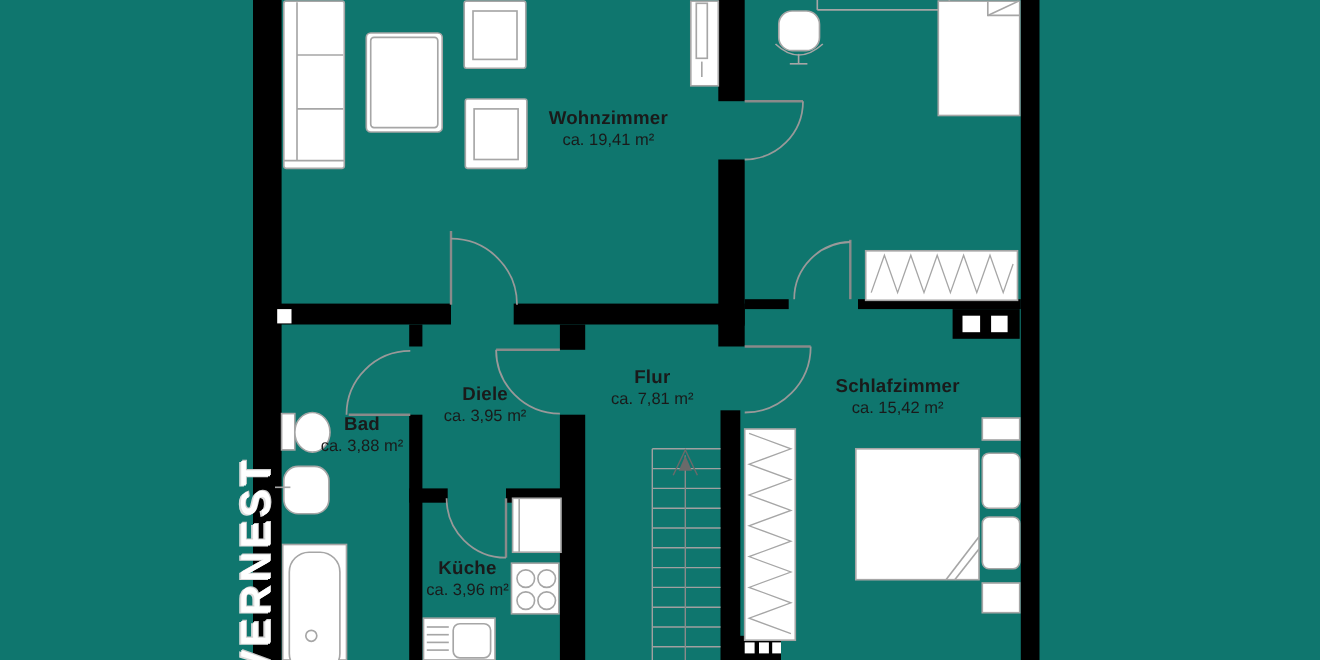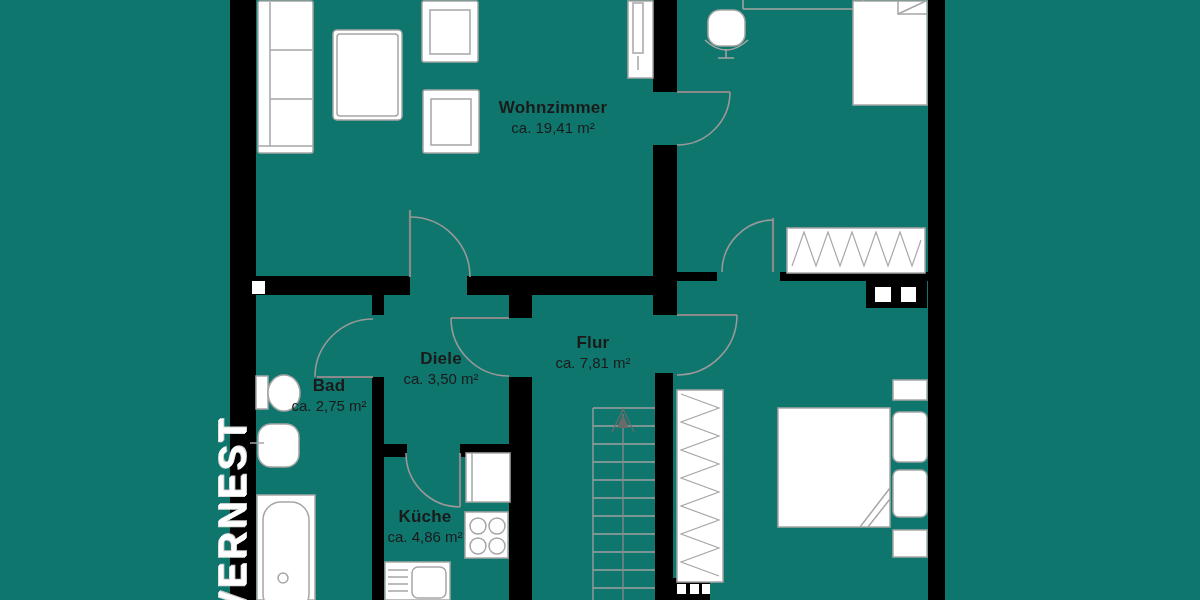--- a/index.html
+++ b/index.html
@@ -195,30 +195,34 @@
       <path d="M617 428 L623 414 L629 428 Z" fill="#6a6a6a" stroke="none"></path>
     </g>
   </svg>
 
   <div class="room-label" style="left:553px;top:98px">
     <div class="rname">Wohnzimmer</div>
     <div class="rarea">ca. 19,41 m²</div>
   </div>
   <div class="room-label" style="left:441px;top:349px">
     <div class="rname">Diele</div>
-    <div class="rarea">ca. 3,50 m²</div>
+    <div class="rarea">ca. 3,95 m²</div>
   </div>
   <div class="room-label" style="left:593px;top:333px">
     <div class="rname">Flur</div>
     <div class="rarea">ca. 7,81 m²</div>
   </div>
+  <div class="room-label" style="left:816px;top:341px">
+    <div class="rname">Schlafzimmer</div>
+    <div class="rarea">ca. 15,42 m²</div>
+  </div>
   <div class="room-label" style="left:329px;top:376px">
     <div class="rname">Bad</div>
-    <div class="rarea">ca. 2,75 m²</div>
+    <div class="rarea">ca. 3,88 m²</div>
   </div>
   <div class="room-label" style="left:425px;top:507px">
     <div class="rname">Küche</div>
-    <div class="rarea">ca. 4,86 m²</div>
+    <div class="rarea">ca. 3,96 m²</div>
   </div>
 
   <div id="watermark">VERNEST</div>
 
 </div>
 
 </body></html>

